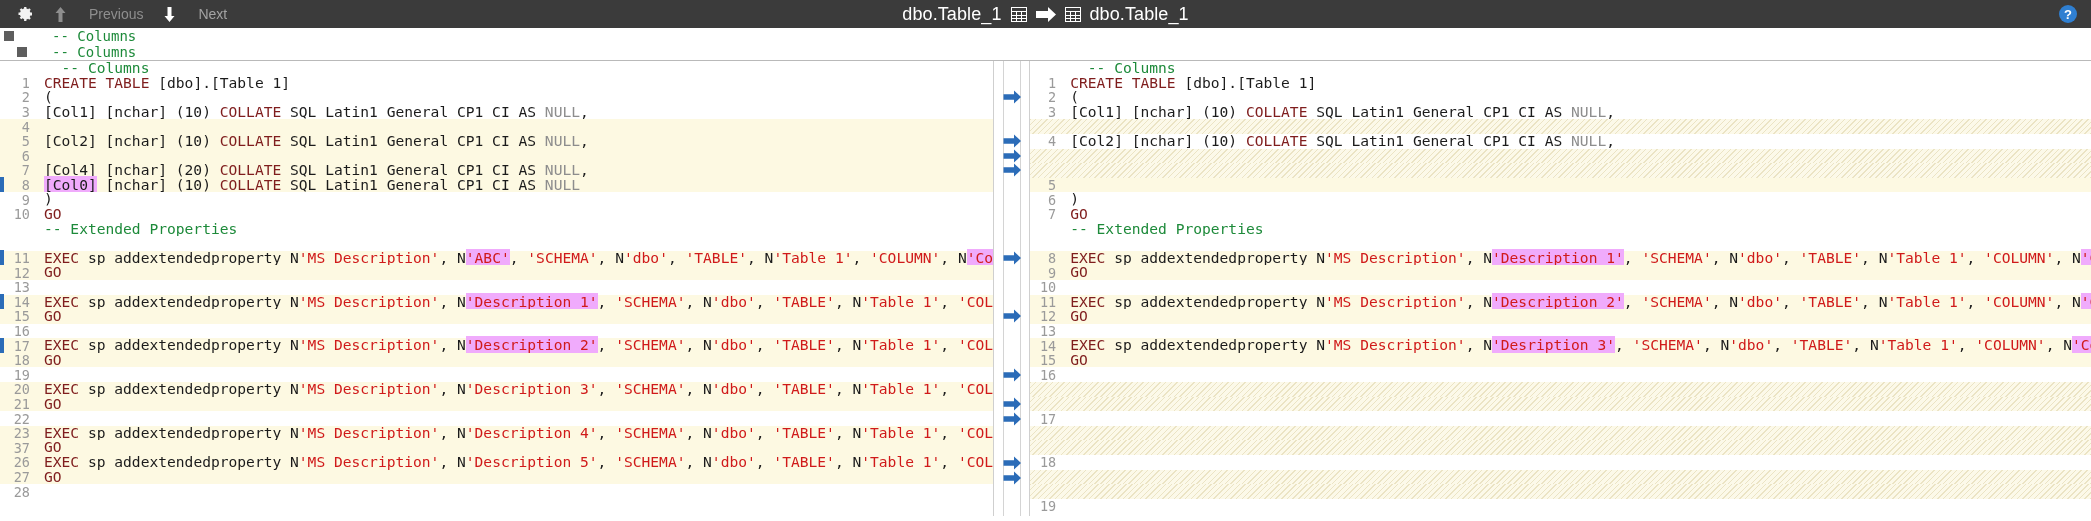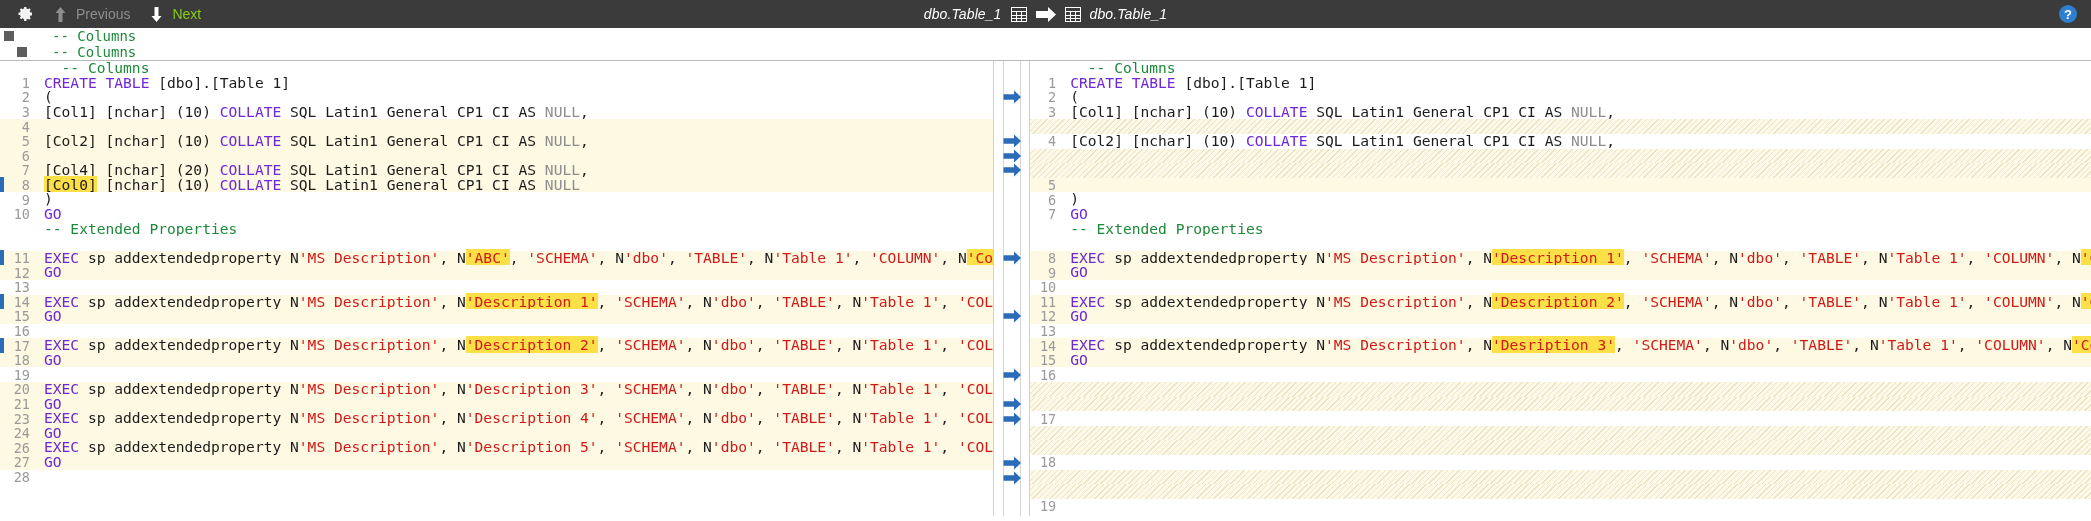--- a/index.html
+++ b/index.html
@@ -12,33 +12,33 @@
     -webkit-font-smoothing:antialiased;
   }
 
   
   .toolbar{
     position:relative;height:28px;background:#3b3b3b;color:#f2f2f2;
     display:flex;align-items:center;
     font-family:"Liberation Sans",sans-serif;font-size:14px;
   }
   .tb-left{display:flex;align-items:center;gap:0;padding-left:6px;}
-  .tb-btn{display:flex;align-items:center;gap:9px;padding:3px 12px 3px 8px;cursor:default;}
-  .tb-btn.enabled{color:#84cc16;}
+  .tb-btn{display:flex;align-items:center;gap:22px;padding:3px 12px 3px 8px;cursor:default;}
+  .tb-btn.enabled{color:#a3a3a3;}
   .tb-btn.disabled{color:#8e8e8e;}
   .gear{width:20px;height:20px;display:block;}
   .arrow-ico{width:13px;height:15px;display:block;}
 
   .tb-center{
     position:absolute;left:0;right:0;top:0;height:28px;
     display:flex;align-items:center;justify-content:center;gap:9px;
     pointer-events:none;
   }
   .tb-center>*{pointer-events:auto;}
-  .tb-title{font-size:14px;color:#ffffff;letter-spacing:.1px;font-style:italic;}
+  .tb-title{font-size:18px;color:#ffffff;letter-spacing:.1px;}
   .tbl-ico{width:16px;height:15px;display:block;}
   .big-arrow{width:20px;height:15px;display:block;}
 
   .tb-right{position:absolute;right:14px;top:0;height:28px;display:flex;align-items:center;}
   .help{width:18px;height:18px;border-radius:50%;background:#2f7fd1;color:#fff;
         font-family:"Liberation Sans",sans-serif;font-size:13px;font-weight:bold;
         display:flex;align-items:center;justify-content:center;line-height:1;cursor:pointer;}
 
   
   .outline{background:#ffffff;border-bottom:1px solid #b9b9b9;}
@@ -71,25 +71,25 @@
        rgba(196,178,110,.30) 0 1px, rgba(255,255,255,0) 1px 4px);
   }
 
   .gutter{width:30px;flex:0 0 30px;text-align:right;padding-right:6px;
           color:#9a9a9a;font-size:13.5px;user-select:none;position:relative;}
   .pane-right .gutter{width:26px;flex:0 0 26px;}
   .chg{position:absolute;left:0;top:0;width:4px;height:100%;background:#2b6cb8;}
   .code{padding-left:8px;font-size:14.6px;color:#1b1b1b;line-height:14.6px;}
 
   
-  .kw{color:#6d28d9;}
+  .kw{color:#7f1d1d;}
   .cmt{color:#1d8a3a;}
   .str{color:#d01a1a;}
   .gray{color:#8d8d8d;}
-  .hl{background:#fde047;}
+  .hl{background:#f0abfc;}
 
   .arrow-marks{position:absolute;left:0;top:0;width:100%;height:100%;}
   .amark{position:absolute;left:9px;width:18px;height:14px;}
 
   .vline{position:absolute;left:9px;top:0;bottom:0;width:1px;background:#d4d4d4;}
   .vline2{position:absolute;right:8px;top:0;bottom:0;width:1px;background:#d4d4d4;}
 </style>
 </head>
 <body>
 
@@ -170,22 +170,23 @@
         <div class="row bg-diff"><div class="gutter">12</div><div class="code"><span class="kw">GO</span></div></div>
         <div class="row bg-plain"><div class="gutter">13</div><div class="code"><span></span></div></div>
         <div class="row bg-diff"><div class="gutter">14<div class="chg"></div></div><div class="code"><span class="kw">EXEC</span><span> sp_addextendedproperty </span><span>N</span><span class="str">'MS_Description'</span><span>, </span><span>N</span><span class="str hl">'Description 1'</span><span>, </span><span class="str">'SCHEMA'</span><span>, </span><span>N</span><span class="str">'dbo'</span><span>, </span><span class="str">'TABLE'</span><span>, </span><span>N</span><span class="str">'Table_1'</span><span>, </span><span class="str">'COLUMN'</span></div></div>
         <div class="row bg-diff"><div class="gutter">15</div><div class="code"><span class="kw">GO</span></div></div>
         <div class="row bg-plain"><div class="gutter">16</div><div class="code"><span></span></div></div>
         <div class="row bg-diff"><div class="gutter">17<div class="chg"></div></div><div class="code"><span class="kw">EXEC</span><span> sp_addextendedproperty </span><span>N</span><span class="str">'MS_Description'</span><span>, </span><span>N</span><span class="str hl">'Description 2'</span><span>, </span><span class="str">'SCHEMA'</span><span>, </span><span>N</span><span class="str">'dbo'</span><span>, </span><span class="str">'TABLE'</span><span>, </span><span>N</span><span class="str">'Table_1'</span><span>, </span><span class="str">'COLUMN'</span></div></div>
         <div class="row bg-diff"><div class="gutter">18</div><div class="code"><span class="kw">GO</span></div></div>
         <div class="row bg-plain"><div class="gutter">19</div><div class="code"><span></span></div></div>
         <div class="row bg-diff"><div class="gutter">20</div><div class="code"><span class="kw">EXEC</span><span> sp_addextendedproperty </span><span>N</span><span class="str">'MS_Description'</span><span>, </span><span>N</span><span class="str">'Description 3'</span><span>, </span><span class="str">'SCHEMA'</span><span>, </span><span>N</span><span class="str">'dbo'</span><span>, </span><span class="str">'TABLE'</span><span>, </span><span>N</span><span class="str">'Table_1'</span><span>, </span><span class="str">'COLUMN'</span></div></div>
         <div class="row bg-diff"><div class="gutter">21</div><div class="code"><span class="kw">GO</span></div></div>
+        <div class="row bg-plain"><div class="gutter">22</div><div class="code"><span></span></div></div>
         <div class="row bg-diff"><div class="gutter">23</div><div class="code"><span class="kw">EXEC</span><span> sp_addextendedproperty </span><span>N</span><span class="str">'MS_Description'</span><span>, </span><span>N</span><span class="str">'Description 4'</span><span>, </span><span class="str">'SCHEMA'</span><span>, </span><span>N</span><span class="str">'dbo'</span><span>, </span><span class="str">'TABLE'</span><span>, </span><span>N</span><span class="str">'Table_1'</span><span>, </span><span class="str">'COLUMN'</span></div></div>
-        <div class="row bg-diff"><div class="gutter">24</div><div class="code"><span class="kw">GO</span></div></div>
+        <div class="row bg-diff"><div class="gutter">37</div><div class="code"><span class="kw">GO</span></div></div>
         <div class="row bg-diff"><div class="gutter">26</div><div class="code"><span class="kw">EXEC</span><span> sp_addextendedproperty </span><span>N</span><span class="str">'MS_Description'</span><span>, </span><span>N</span><span class="str">'Description 5'</span><span>, </span><span class="str">'SCHEMA'</span><span>, </span><span>N</span><span class="str">'dbo'</span><span>, </span><span class="str">'TABLE'</span><span>, </span><span>N</span><span class="str">'Table_1'</span><span>, </span><span class="str">'COLUMN'</span></div></div>
         <div class="row bg-diff"><div class="gutter">27</div><div class="code"><span class="kw">GO</span></div></div>
         <div class="row bg-plain"><div class="gutter">28</div><div class="code"><span></span></div></div>
       </div>
   </div>
 
   <div class="gapcol">
     <div class="vline"></div>
     <div class="vline2"></div>
     <div class="arrow-marks" id="gap-arrows">

